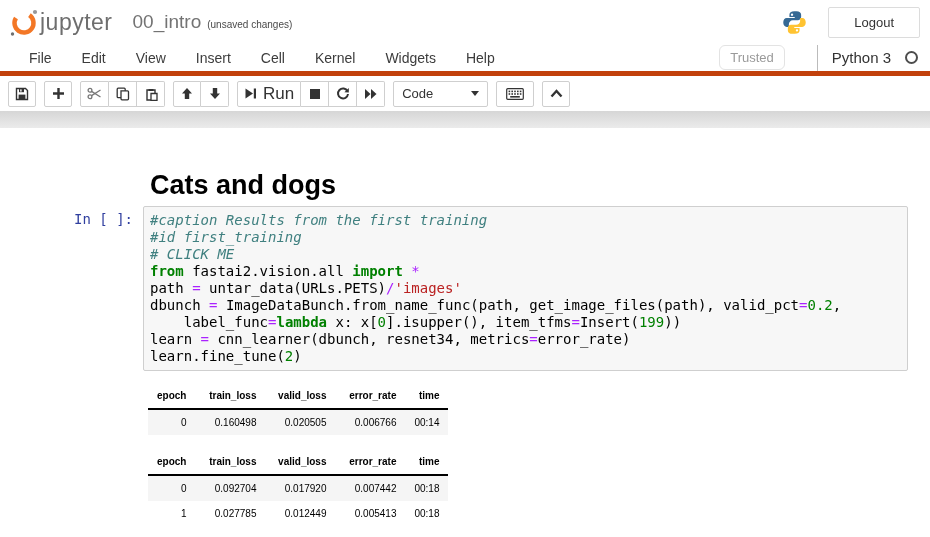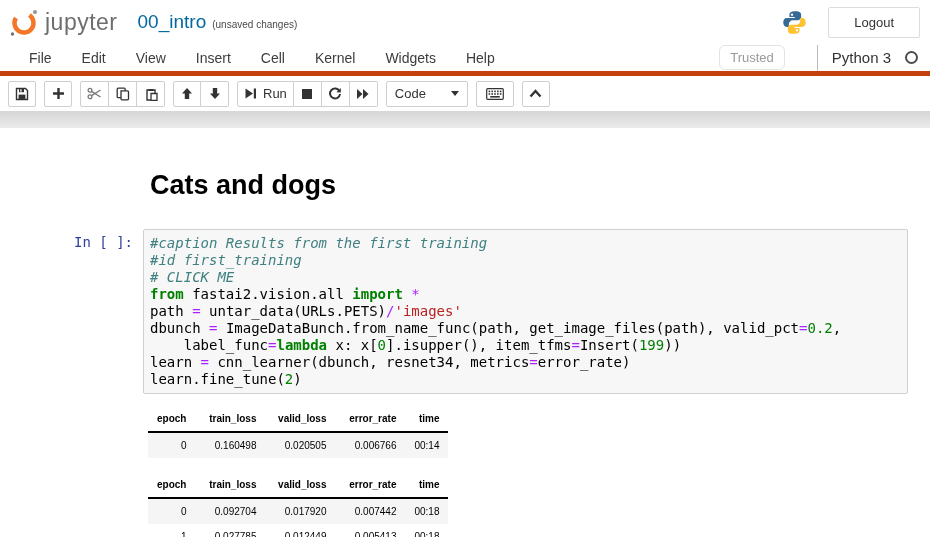--- a/index.html
+++ b/index.html
@@ -5,22 +5,22 @@
   * { box-sizing: border-box; margin: 0; padding: 0; }
   html, body { width: 930px; height: 537px; overflow: hidden; background: #fff; }
   body { font-family: "Liberation Sans", sans-serif; color: #333; }
 
   
   .topbar {
     height: 44px; background: #fff; display: flex; align-items: center;
     padding: 0 10px 0 8px; position: relative;
   }
   .brand { display: flex; align-items: center; cursor: pointer; }
-  .jlogo-text { font-size: 23px; color: #6e6e6e; margin-left: 5px; letter-spacing: 0.5px; }
-  .nb-title { font-size: 19px; color: #0369a1; margin-left: 20px; text-align: center; }
+  .jlogo-text { font-size: 23px; color: #6e6e6e; letter-spacing: 0.5px; }
+  .nb-title { font-size: 19px; color: #737373; margin-left: 20px; text-align: center; }
   .nb-status { font-size: 10px; color: #4a4a4a; margin-left: 6px; margin-top: 4px; }
   .top-right { margin-left: auto; display: flex; align-items: center; gap: 20px; }
   .logout-btn {
     background: #fff; border: 1px solid #dcdcdc; border-radius: 2px;
     font-size: 13px; color: #333; padding: 7px 25px; cursor: pointer;
     font-family: "Liberation Sans", sans-serif;
   }
 
   
   .menubar {
@@ -52,43 +52,43 @@
   .btn-group { display: flex; }
   .tbtn {
     height: 26px; min-width: 28px; background: #fff; border: 1px solid #cfcfcf;
     display: flex; align-items: center; justify-content: center; cursor: pointer;
     padding: 0 6px; color: #333;
   }
   .btn-group .tbtn { border-radius: 0; border-left-width: 0; }
   .btn-group .tbtn:first-child { border-left-width: 1px; border-radius: 2px 0 0 2px; }
   .btn-group .tbtn:last-child { border-radius: 0 2px 2px 0; }
   .btn-group .tbtn:only-child { border-radius: 2px; }
-  .run-label { font-size: 13px; margin-left: 6px; }
+  .run-label { font-size: 17px; margin-left: 6px; }
   .celltype-select {
-    height: 26px; width: 82px; border: 1px solid #cfcfcf; border-radius: 2px;
+    height: 26px; width: 95px; border: 1px solid #cfcfcf; border-radius: 2px;
     background: #fff; display: flex; align-items: center; justify-content: space-between;
     padding: 0 8px; font-size: 13px; color: #333; cursor: pointer;
   }
   .caret-down {
     width: 0; height: 0; border-left: 4px solid transparent;
     border-right: 4px solid transparent; border-top: 5px solid #333;
   }
 
   
   .band {
     height: 17px;
     background: linear-gradient(#d6d6d6, #ebebeb);
   }
 
   
   .notebook { background: #fff; height: 441px; overflow: hidden; }
   .md-cell { padding: 42px 0 0 150px; }
   .md-cell h1 { font-size: 27px; font-weight: bold; color: #000; font-family: "Liberation Sans", sans-serif; }
 
-  .cell-row { display: flex; margin-top: 28px; }
+  .cell-row { display: flex; margin-top: 5px; }
   .prompt {
     width: 143px; flex: none; text-align: right; padding-right: 10px; padding-top: 5px;
     font-family: "DejaVu Sans Mono", monospace; font-size: 14px; color: #303F9F;
   }
   .input-area {
     width: 765px; border: 1px solid #cfcfcf; border-radius: 2px;
     background: #f7f7f7; padding: 5px 6px;
     font-family: "DejaVu Sans Mono", monospace; font-size: 14px; line-height: 17px;
     cursor: text;
   }

